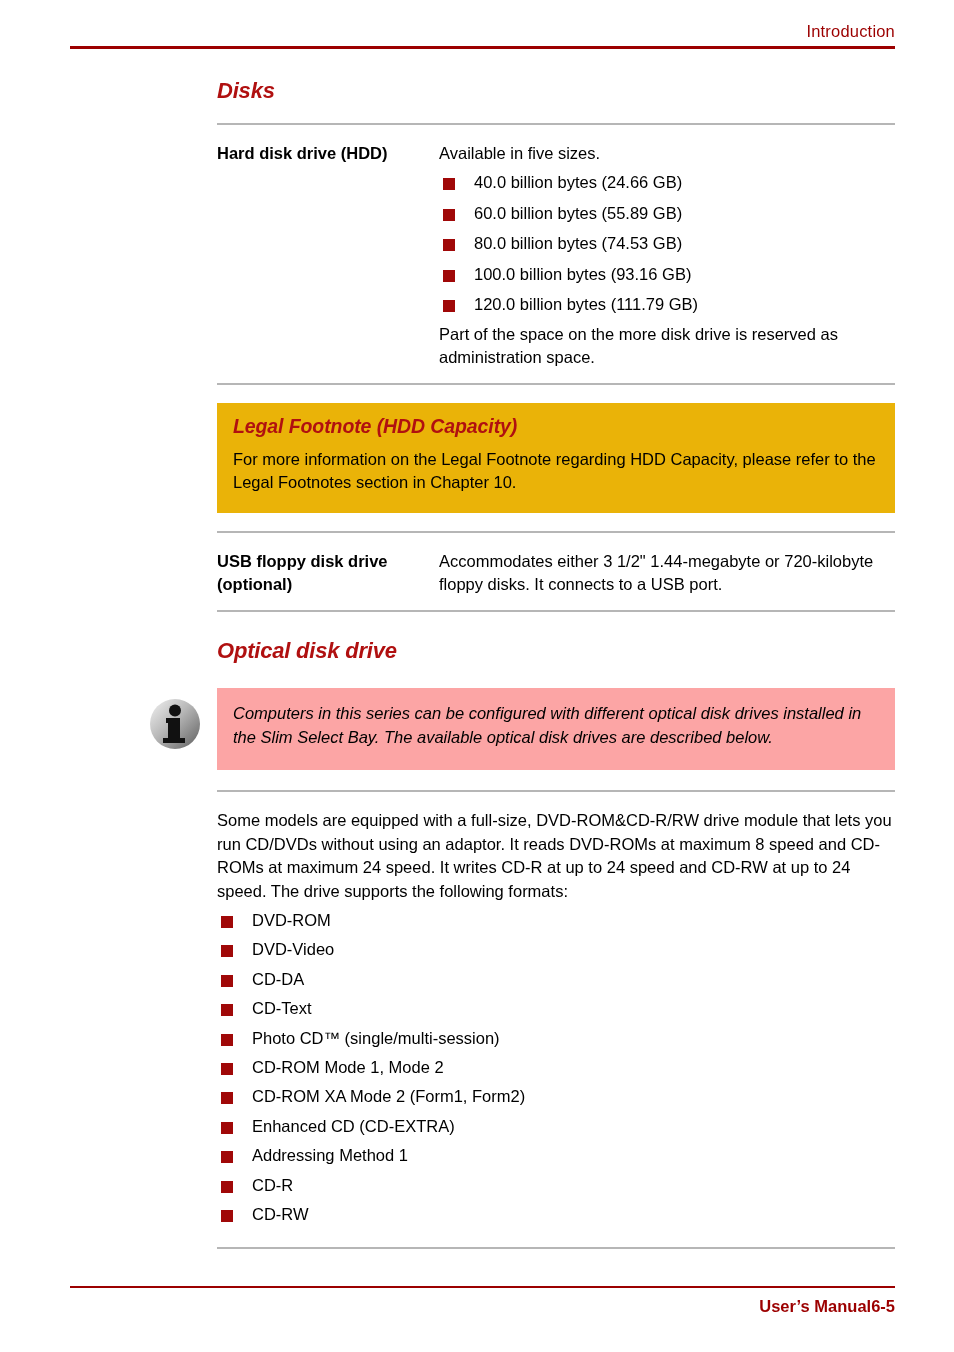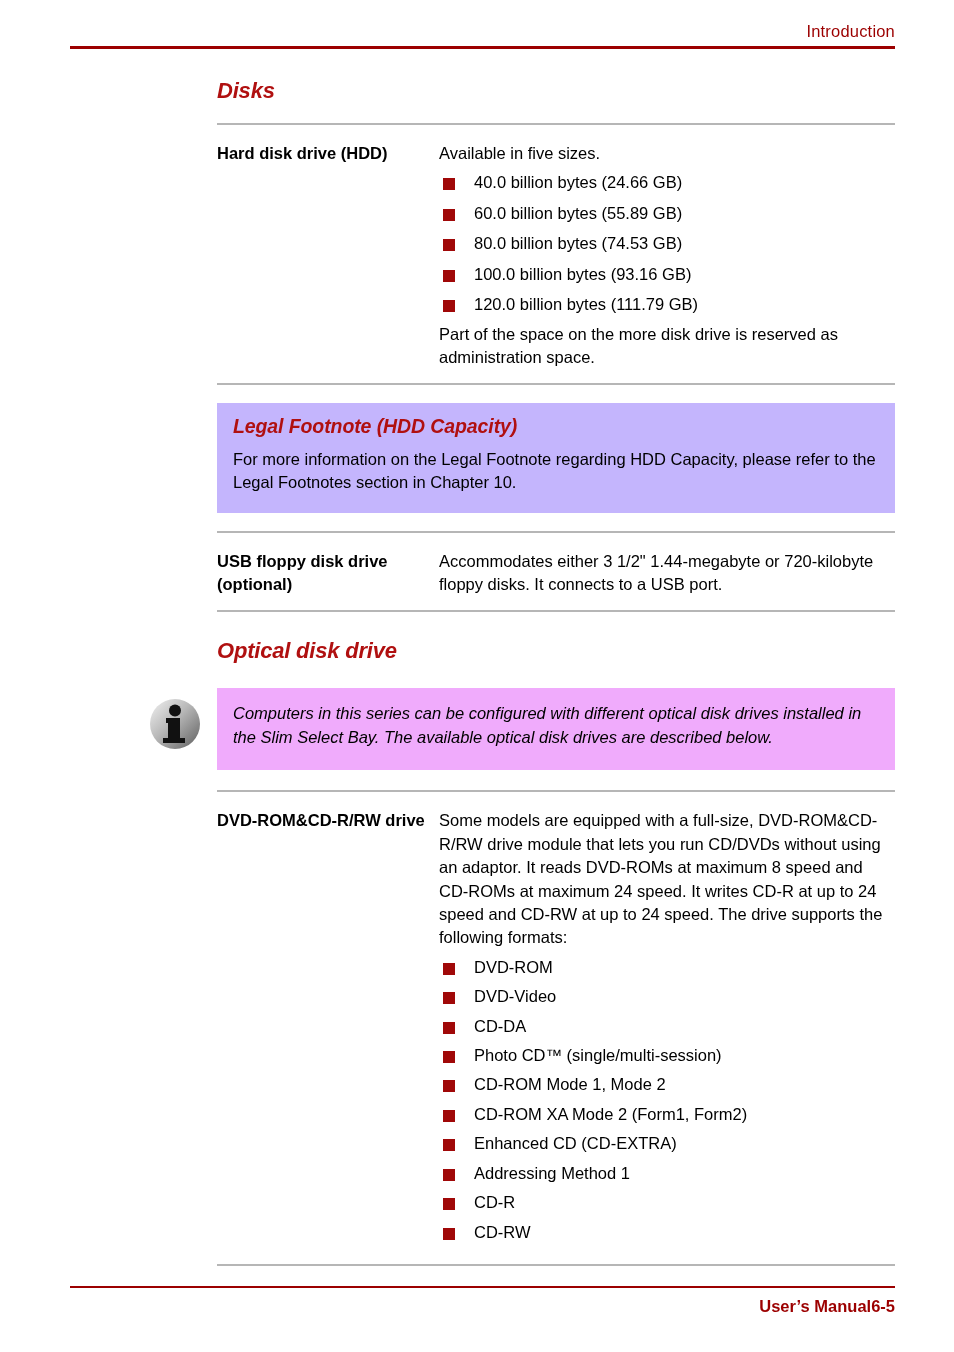--- a/index.html
+++ b/index.html
@@ -121,21 +121,21 @@
     left: 4px;
     top: 7px;
     width: 12px;
     height: 12px;
     background: #A00808;
   }
   ul.sqlist.tight li { margin-bottom: 6px; }
 
   
   .callout {
-    background: #c4b5fd;
+    background: #eab308;
     width: 678px;
     box-sizing: border-box;
     padding: 12px 16px 18px 16px;
     margin-top: 18px;
   }
   .callout .callout-title {
     font-size: 19.5px;
     font-weight: bold;
     font-style: italic;
     color: #B01010;
@@ -146,21 +146,21 @@
     font-size: 16.5px;
     line-height: 1.4;
     color: #000;
   }
 
   
   .notewrap {
     position: relative;
   }
   .notebox {
-    background: #f0abfc;
+    background: #fca5a5;
     width: 678px;
     box-sizing: border-box;
     padding: 14px 16px 20px 16px;
   }
   .notebox .note-body {
     font-size: 16.5px;
     font-style: italic;
     line-height: 1.45;
     color: #000;
   }
@@ -264,27 +264,27 @@
         </svg>
       </div>
       <div class="notebox">
         <div class="note-body">Computers in this series can be configured with different optical disk drives installed in the Slim Select Bay. The available optical disk drives are described below.</div>
       </div>
     </div>
 
     <div class="rule" style="margin-top:20px;"></div>
 
     <div class="defrow">
-      <div class="term">DVD-ROM&amp;CD-R/RW drive</div>
       <div class="desc">
         <p>Some models are equipped with a full-size, DVD-ROM&amp;CD-R/RW drive module that lets you run CD/DVDs without using an adaptor. It reads DVD-ROMs at maximum 8 speed and CD-ROMs at maximum 24 speed. It writes CD-R at up to 24 speed and CD-RW at up to 24 speed. The drive supports the following formats:</p>
         <ul class="sqlist tight">
           <li><span class="sq"></span><span>DVD-ROM</span></li>
           <li><span class="sq"></span><span>DVD-Video</span></li>
           <li><span class="sq"></span><span>CD-DA</span></li>
+          <li><span class="sq"></span><span>CD-Text</span></li>
           <li><span class="sq"></span><span>Photo CD™ (single/multi-session)</span></li>
           <li><span class="sq"></span><span>CD-ROM Mode 1, Mode 2</span></li>
           <li><span class="sq"></span><span>CD-ROM XA Mode 2 (Form1, Form2)</span></li>
           <li><span class="sq"></span><span>Enhanced CD (CD-EXTRA)</span></li>
           <li><span class="sq"></span><span>Addressing Method 1</span></li>
           <li><span class="sq"></span><span>CD-R</span></li>
           <li><span class="sq"></span><span>CD-RW</span></li>
         </ul>
       </div>
     </div>

